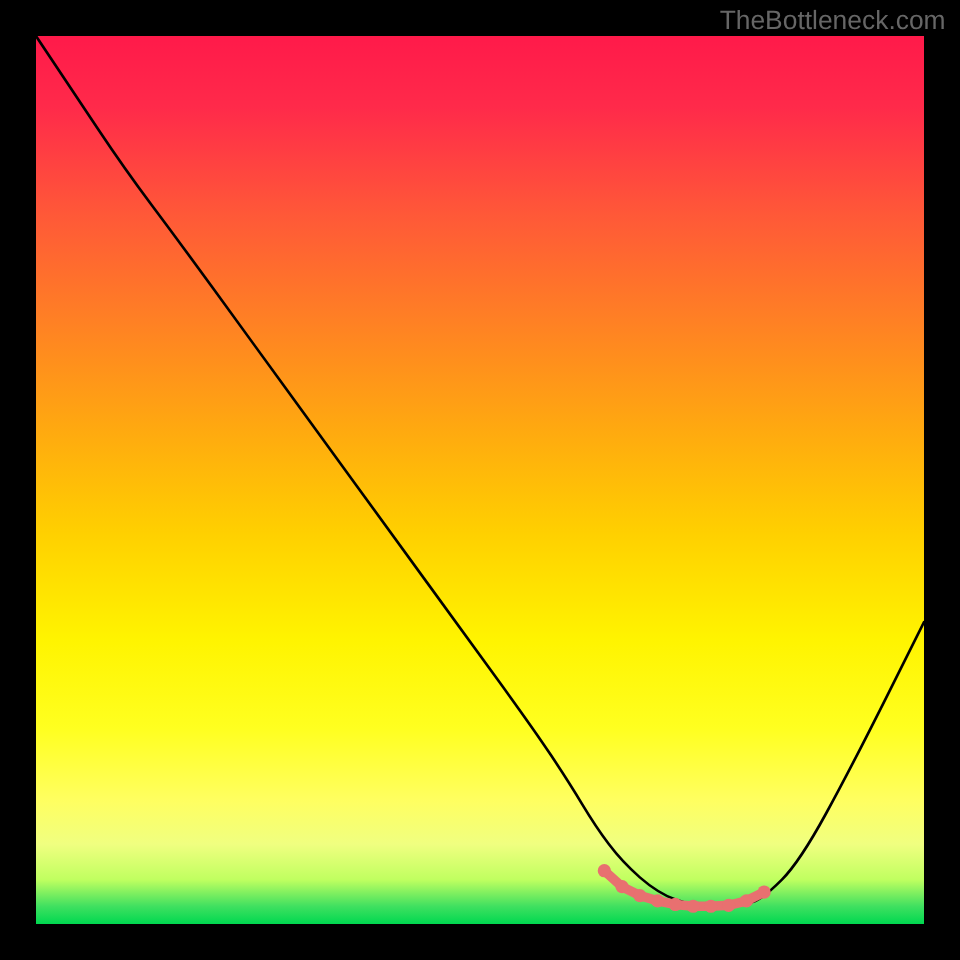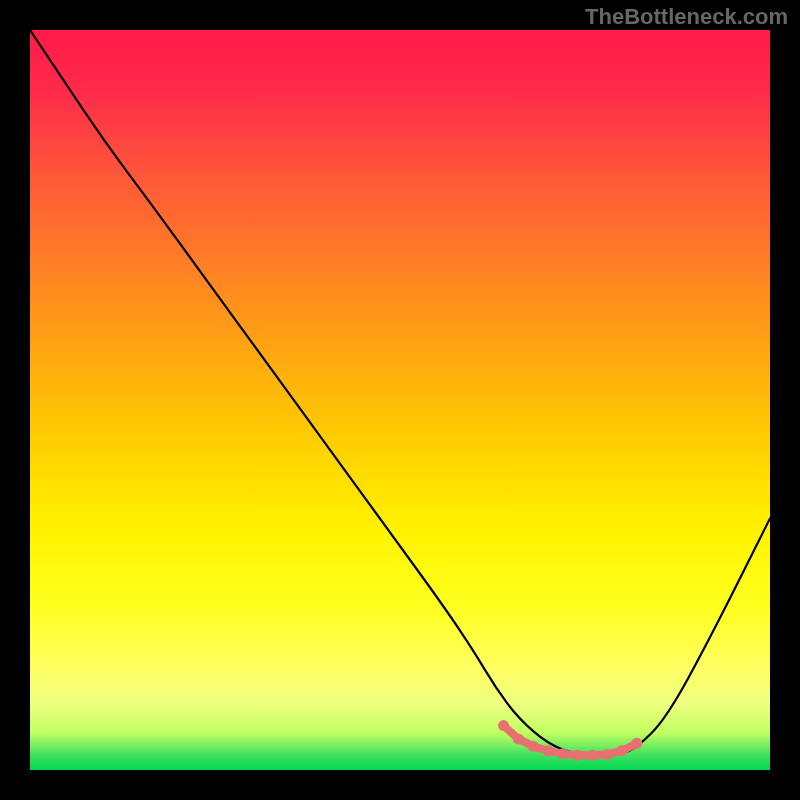--- a/index.html
+++ b/index.html
@@ -9,21 +9,21 @@
     background: #000;
     position: relative;
     font-family: Arial, sans-serif;
   }
   .watermark {
     position: absolute;
     top: 4px;
     right: 12px;
     color: #666;
     font-size: 22px;
-    font-weight: bold;
+    font-weight: normal;
     z-index: 10;
   }
   .plot-area {
     position: absolute;
     left: 30px;
     top: 30px;
     width: 740px;
     height: 740px;
     overflow: hidden;
   }

